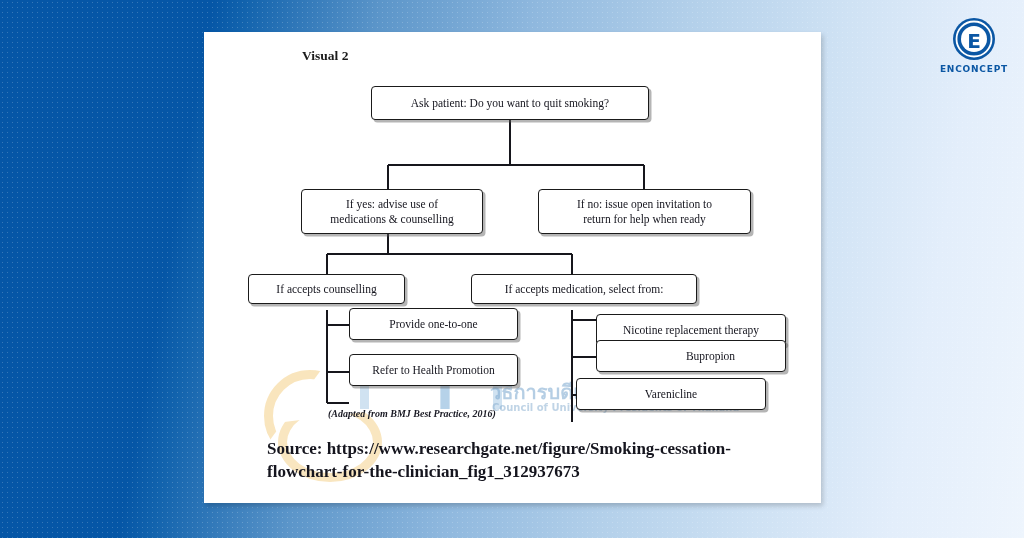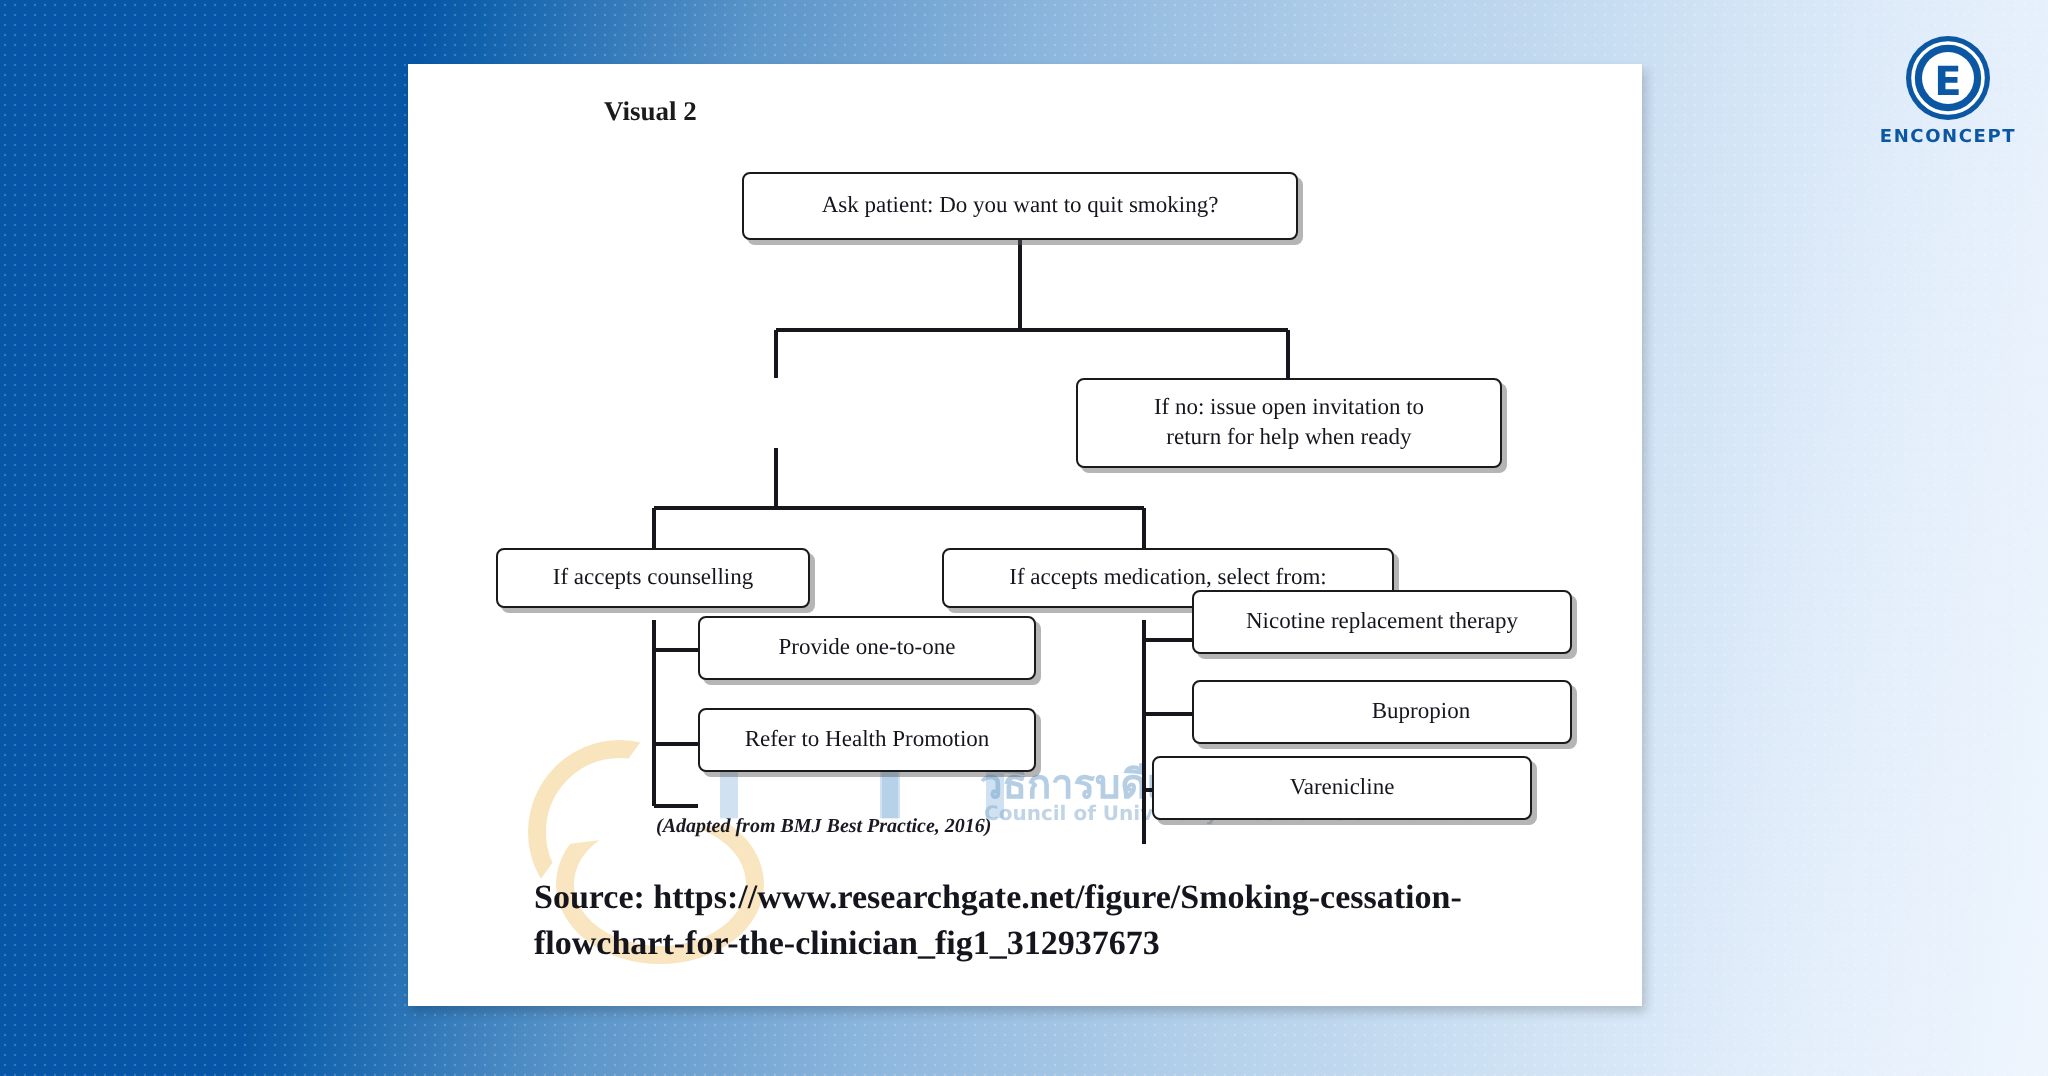--- a/index.html
+++ b/index.html
@@ -234,20 +234,26 @@
           <path d="M368,288 L392,288"></path>
           <path d="M368,325 L392,325"></path>
           <path d="M368,363 L392,363"></path>
         </g>
       </svg>
 
       <div class="node" style="left:167px; top:54px; width:278px; height:34px;">
         <span>Ask patient:  Do you want to quit smoking?</span>
       </div>
 
+      <div class="node" style="left:97px; top:157px; width:182px; height:45px;">
+        <span>
+          <span>If yes: advise use of</span>
+          <span>medications &amp; counselling</span>
+        </span>
+      </div>
 
       <div class="node" style="left:334px; top:157px; width:213px; height:45px;">
         <span>
           <span>If no: issue open invitation to</span>
           <span>return for help when ready</span>
         </span>
       </div>
 
       <div class="node" style="left:44px; top:242px; width:157px; height:30px;">
         <span>If accepts counselling</span>
@@ -258,21 +264,21 @@
       </div>
 
       <div class="node" style="left:145px; top:276px; width:169px; height:32px;text-align:center;">
         <span>Provide one-to-one</span>
       </div>
 
       <div class="node" style="left:145px; top:322px; width:169px; height:32px;">
         <span>Refer to Health Promotion</span>
       </div>
 
-      <div class="node" style="left:392px; top:263px; width:190px; height:32px;">
+      <div class="node" style="left:392px; top:282px; width:190px; height:32px;">
         <span>Nicotine replacement therapy</span>
       </div>
 
       <div class="node" style="left:392px; top:308px; width:190px; height:32px;padding-left:46px;">
         <span>Bupropion</span>
       </div>
 
       <div class="node" style="left:372px; top:346px; width:190px; height:32px;">
         <span>Varenicline</span>
       </div>

